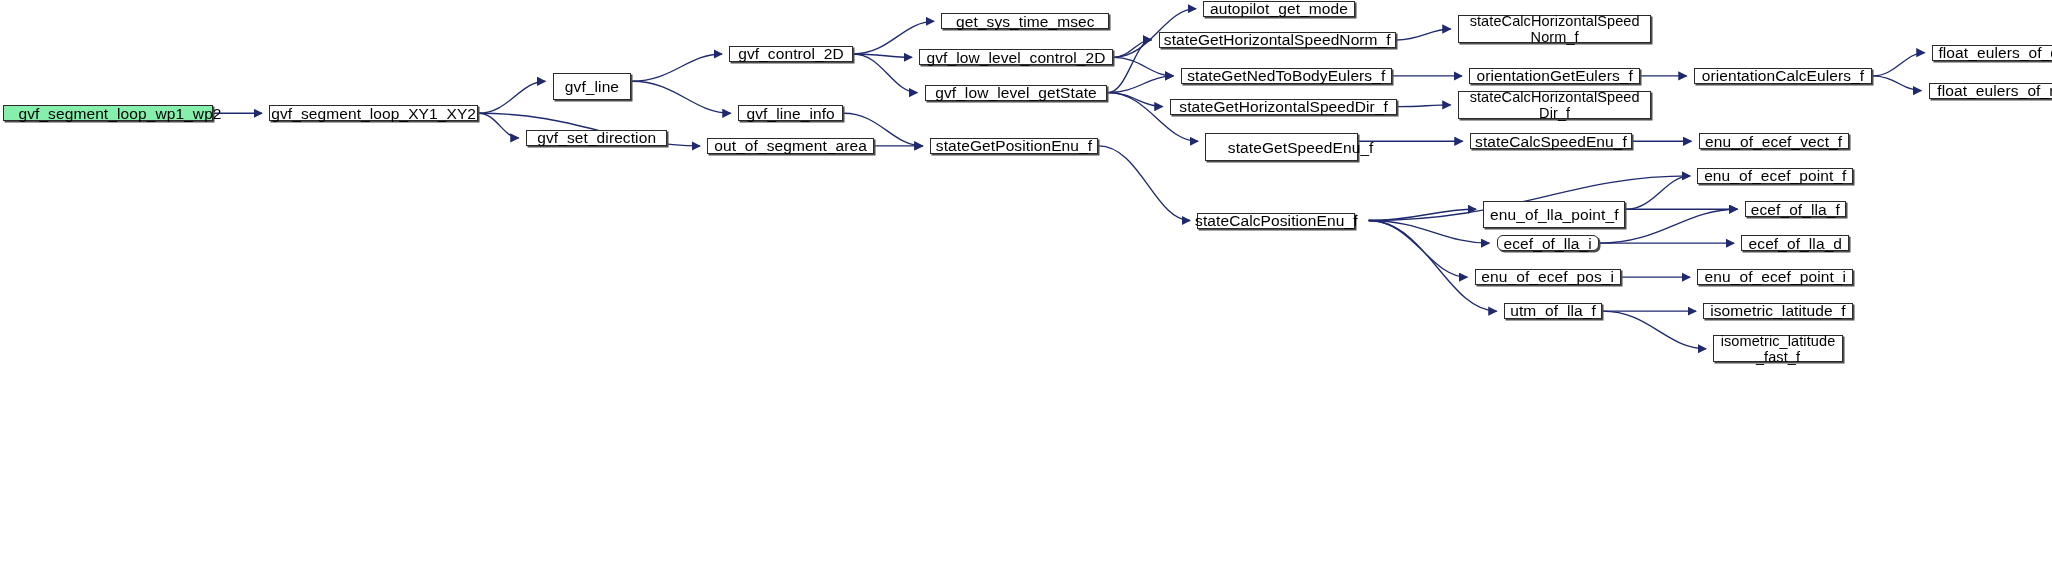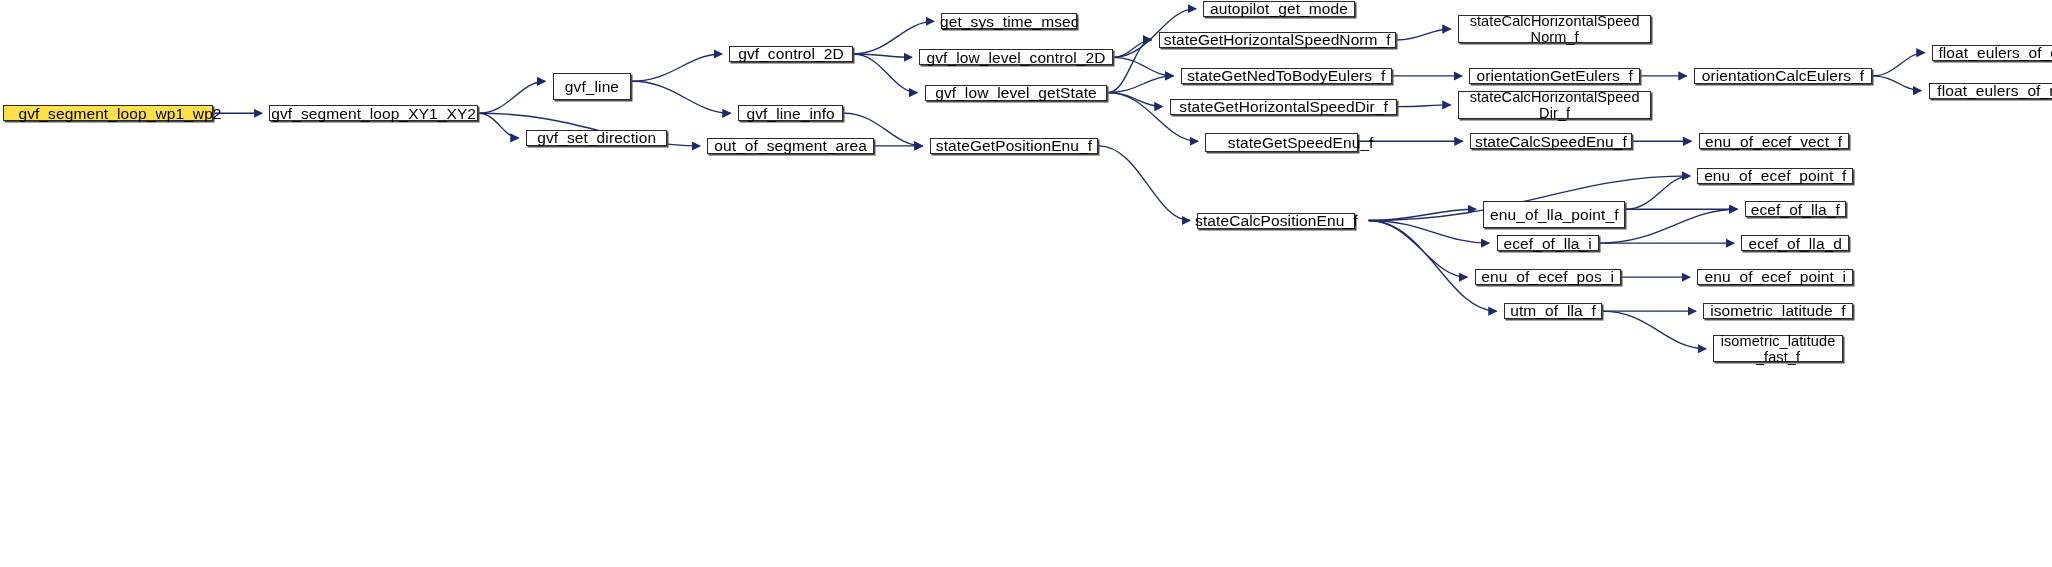--- a/index.html
+++ b/index.html
@@ -34,21 +34,21 @@
     line-height: 1.12;
     display: flex;
     align-items: center;
     justify-content: center;
     text-align: center;
     white-space: pre;
     letter-spacing: 0.1px;
     box-shadow: 1.5px 1.5px 0 0 #4d4d4d;
   }
   .node.root {
-    background: #fde047;
+    background: #86efac;
     padding-left: 24px;
   }
 </style>
 </head>
 <body>
 
 <div id="canvas">
   <svg id="edge-layer" viewBox="0 0 3078 851" preserveAspectRatio="none" xmlns="http://www.w3.org/2000/svg">
     <defs>
       <marker id="arrow" viewBox="0 0 10 10" refX="9" refY="5" markerWidth="7" markerHeight="7" orient="auto-start-reverse">
@@ -98,44 +98,44 @@
       </g>
   </svg>
   <div id="nodes-group">
       <div class="node root" style="left: 3.33333px; top: 105.271px; width: 209.333px; height: 15.9906px; font-size: 15.5px;">gvf_segment_loop_wp1_wp2</div>
       <div class="node" style="left: 269.333px; top: 105.271px; width: 208.667px; height: 15.9906px; font-size: 15.5px;">gvf_segment_loop_XY1_XY2</div>
       <div class="node" style="left: 552.667px; top: 73.2902px; width: 78.6667px; height: 27px; font-size: 15.5px;">gvf_line</div>
       <div class="node" style="left: 526px; top: 129.924px; width: 141.333px; height: 15.9906px; font-size: 15.5px;">gvf_set_direction</div>
       <div class="node" style="left: 729.333px; top: 45.973px; width: 123.333px; height: 15.9906px; font-size: 15.5px;">gvf_control_2D</div>
       <div class="node" style="left: 738px; top: 105.271px; width: 105.333px; height: 15.9906px; font-size: 15.5px;">gvf_line_info</div>
       <div class="node" style="left: 707.333px; top: 137.919px; width: 166.667px; height: 15.9906px; font-size: 15.5px;">out_of_segment_area</div>
-      <div class="node" style="left: 941.333px; top: 13.3255px; width: 136px; height: 15.9906px; font-size: 15.5px;">get_sys_time_msec</div>
+      <div class="node" style="left: 941.333px; top: 13.3255px; width: 168px; height: 15.9906px; font-size: 15.5px;">get_sys_time_msec</div>
       <div class="node" style="left: 919.333px; top: 49.3043px; width: 193.333px; height: 15.9906px; font-size: 15.5px;">gvf_low_level_control_2D</div>
       <div class="node" style="left: 924.667px; top: 84.6169px; width: 182.667px; height: 15.9906px; font-size: 15.5px;">gvf_low_level_getState</div>
       <div class="node" style="left: 930px; top: 137.919px; width: 168px; height: 15.9906px; font-size: 15.5px;">stateGetPositionEnu_f</div>
       <div class="node" style="left: 1203.33px; top: 0.666275px; width: 151.333px; height: 15.9906px; font-size: 15.5px;">autopilot_get_mode</div>
       <div class="node" style="left: 1158.67px; top: 31.9812px; width: 237.333px; height: 15.9906px; font-size: 15.5px;">stateGetHorizontalSpeedNorm_f</div>
       <div class="node" style="left: 1180.67px; top: 67.96px; width: 211.333px; height: 15.9906px; font-size: 15.5px;">stateGetNedToBodyEulers_f</div>
       <div class="node" style="left: 1170px; top: 98.6087px; width: 227.333px; height: 15.9906px; font-size: 15.5px;">stateGetHorizontalSpeedDir_f</div>
-      <div class="node" style="left: 1205.33px; top: 133.255px; width: 152.667px; height: 19px; font-size: 15.5px; padding-left: 38px;">stateGetSpeedEnu_f</div>
+      <div class="node" style="left: 1205.33px; top: 133.255px; width: 152.667px; height: 28px; font-size: 15.5px; padding-left: 38px;">stateGetSpeedEnu_f</div>
       <div class="node" style="left: 1197.33px; top: 212.542px; width: 158px; height: 15.9906px; font-size: 15.5px;">stateCalcPositionEnu_f</div>
       <div class="node" style="left: 1458px; top: 15.3243px; width: 193.333px; height: 27.3173px; font-size: 14.5px;">stateCalcHorizontalSpeed
 Norm_f</div>
       <div class="node" style="left: 1469.33px; top: 67.96px; width: 170.667px; height: 15.9906px; font-size: 15.5px;">orientationGetEulers_f</div>
       <div class="node" style="left: 1458px; top: 91.2797px; width: 193.333px; height: 27.3173px; font-size: 14.5px;">stateCalcHorizontalSpeed
 Dir_f</div>
       <div class="node" style="left: 1470px; top: 133.255px; width: 162px; height: 15.9906px; font-size: 15.5px;">stateCalcSpeedEnu_f</div>
       <div class="node" style="left: 1694px; top: 67.96px; width: 178px; height: 15.9906px; font-size: 15.5px;">orientationCalcEulers_f</div>
       <div class="node" style="left: 1932px; top: 44.6404px; width: 155.333px; height: 15.9906px; font-size: 15.5px;">float_eulers_of_quat</div>
       <div class="node" style="left: 1928.67px; top: 82.6181px; width: 160.667px; height: 15.9906px; font-size: 15.5px;">float_eulers_of_rmat</div>
       <div class="node" style="left: 1698.67px; top: 133.255px; width: 150px; height: 15.9906px; font-size: 15.5px;">enu_of_ecef_vect_f</div>
       <div class="node" style="left: 1697.33px; top: 167.901px; width: 156px; height: 15.9906px; font-size: 15.5px;">enu_of_ecef_point_f</div>
       <div class="node" style="left: 1483.33px; top: 201.215px; width: 142px; height: 27px; font-size: 15.5px;">enu_of_lla_point_f</div>
       <div class="node" style="left: 1744.67px; top: 201.215px; width: 101.333px; height: 15.9906px; font-size: 15.5px;">ecef_of_lla_f</div>
-      <div class="node" style="left: 1496.67px; top: 235.195px; width: 102px; height: 15.9906px; font-size: 15.5px;">ecef_of_lla_i</div>
+      <div class="node" style="left: 1496.67px; top: 235.195px; width: 102px; height: 15.9906px; font-size: 15.5px; border-radius: 6px;">ecef_of_lla_i</div>
       <div class="node" style="left: 1741.33px; top: 235.195px; width: 108px; height: 15.9906px; font-size: 15.5px;">ecef_of_lla_d</div>
       <div class="node" style="left: 1474.67px; top: 269.175px; width: 146px; height: 15.9906px; font-size: 15.5px;">enu_of_ecef_pos_i</div>
       <div class="node" style="left: 1697.33px; top: 269.175px; width: 156px; height: 15.9906px; font-size: 15.5px;">enu_of_ecef_point_i</div>
       <div class="node" style="left: 1504px; top: 303.155px; width: 98px; height: 15.9906px; font-size: 15.5px;">utm_of_lla_f</div>
       <div class="node" style="left: 1703.33px; top: 303.155px; width: 149.333px; height: 15.9906px; font-size: 15.5px;">isometric_latitude_f</div>
       <div class="node" style="left: 1713.33px; top: 335.136px; width: 129.333px; height: 27.3173px; font-size: 14.5px;">isometric_latitude
 _fast_f</div>
     </div>
 </div>
 

